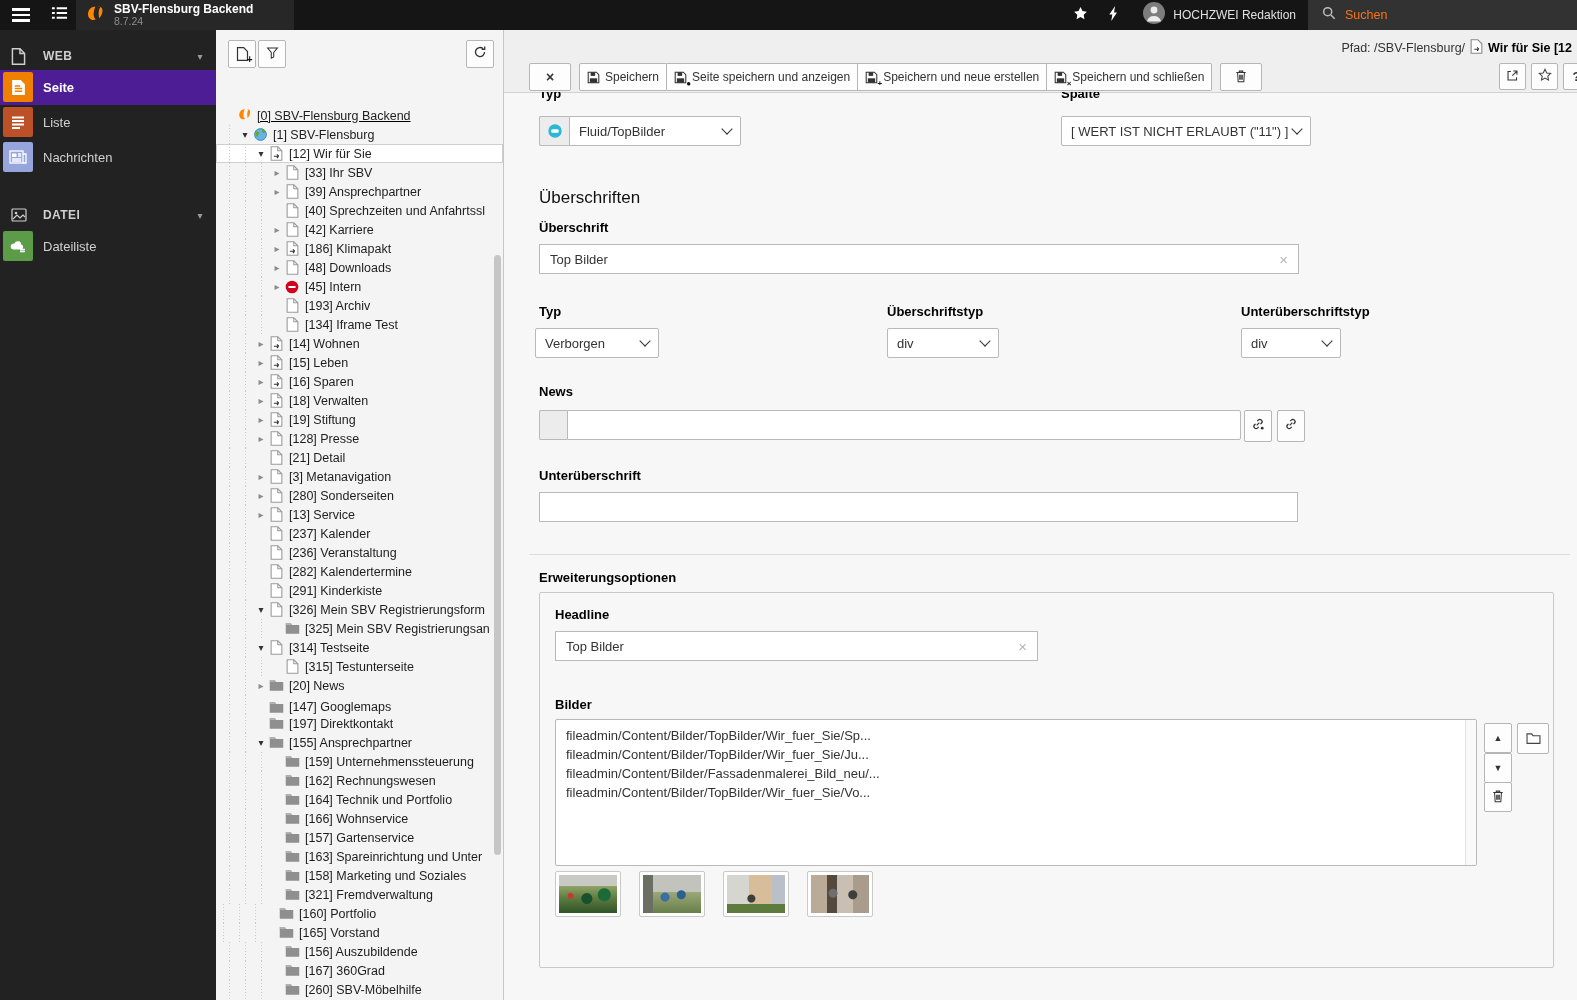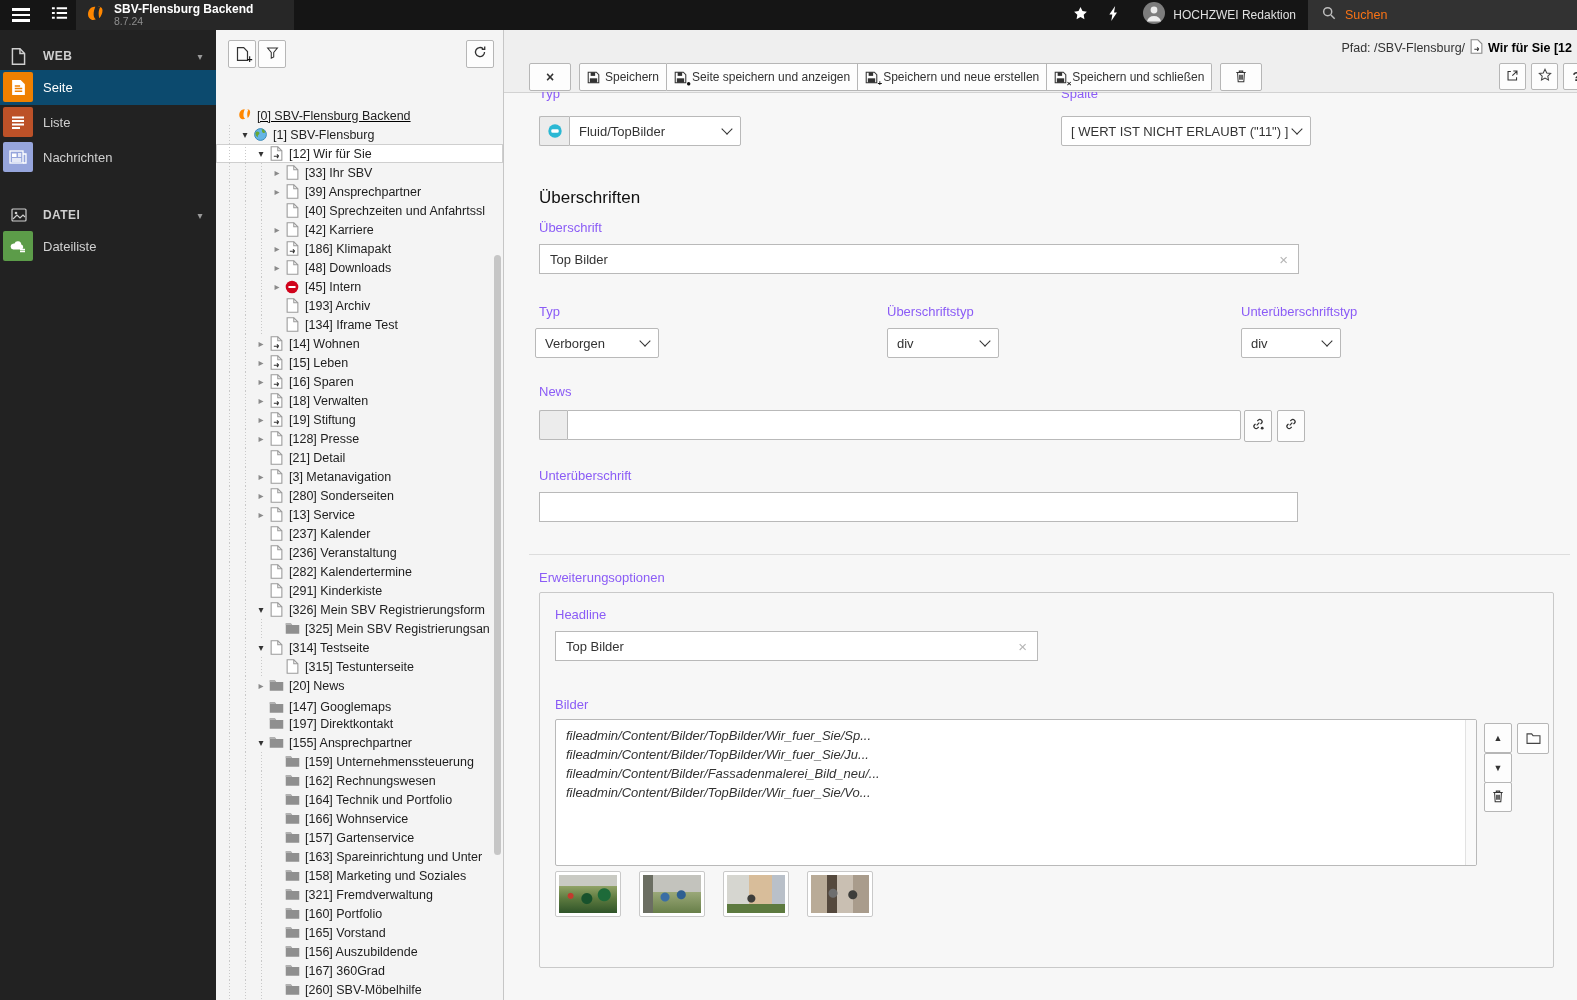--- a/index.html
+++ b/index.html
@@ -23,21 +23,21 @@
   .tb-username{color:#e0e0e0;font-size:12px;}
   .tb-search{display:flex;align-items:center;gap:9px;background:#323232;height:30px;width:255px;padding-left:14px;cursor:text;}
   .tb-search-label{color:#f97316;font-size:12.5px;}
   
   .modulemenu{position:absolute;left:0;top:30px;width:216px;bottom:0;background:#222;z-index:40;}
   .mm-header{position:relative;height:28px;display:flex;align-items:center;color:#cfcfcf;
     font-size:12px;font-weight:bold;letter-spacing:.4px;cursor:pointer;margin-top:12px;}
   .mm-header .mm-hico{width:16px;margin-left:11px;margin-right:16px;display:flex;}
   .mm-chev{position:absolute;right:13px;color:#9a9a9a;font-size:10px;}
   .mm-item{position:relative;height:35px;display:flex;align-items:center;cursor:pointer;color:#d0d0d0;font-size:13px;}
-  .mm-item.active{background:#0c4a6e;color:#fff;font-weight:normal;}
+  .mm-item.active{background:#4c1d95;color:#fff;font-weight:bold;}
   .mm-tile{position:absolute;left:3px;top:2px;width:30px;height:30px;border-radius:2px;display:flex;align-items:center;justify-content:center;}
   .mm-label{margin-left:43px;}
   .mm-gap{height:14px;}
   
   .treepanel{position:absolute;left:216px;top:30px;width:287px;bottom:0;background:#f4f4f4;border-right:1px solid #c6c6c6;overflow:hidden;z-index:30;}
   .btn{display:inline-flex;align-items:center;justify-content:center;background:#fdfdfd;border:1px solid #b6b6b6;border-radius:2px;cursor:pointer;color:#333;}
   .tree-toolbar .btn{width:26px;height:26px;position:absolute;top:10px;}
   .tt-new{left:12px;} .tt-filter{left:42px;} .tt-refresh{left:250px;}
   .tree-list{position:absolute;left:0;top:76px;right:0;bottom:0;overflow:hidden;}
   .tree-row{display:flex;align-items:center;height:19px;white-space:nowrap;cursor:pointer;}
@@ -60,31 +60,31 @@
   .btn-group .dh-btn:first-child{border-left-width:1px;border-radius:2px 0 0 2px;}
   .btn-group .dh-btn:last-child{border-radius:0 2px 2px 0;}
   .dh-trash{margin-left:8px;width:26px;}
   .dh-right{position:absolute;top:33px;left:995px;display:flex;gap:5px;}
   .dh-right .btn{width:25px;height:25px;font-size:13px;font-weight:bold;}
   .fl-icon{position:relative;display:flex;}
   .fl-badge{position:absolute;right:-4px;bottom:-4px;font-size:8px;font-weight:bold;color:#111;background:transparent;}
   
   .formarea{position:absolute;left:0;right:0;top:62px;bottom:0;overflow:hidden;}
   .abs{position:absolute;}
-  .flabel{font-size:13px;font-weight:normal;color:#8b5cf6;}
+  .flabel{font-size:13px;font-weight:bold;color:#000000;}
   .fsection{font-size:17px;color:#111;}
   .tinput{display:flex;align-items:center;background:#fff;border:1px solid #b9b9b9;border-radius:0;height:30px;padding:0 10px;font-size:13px;color:#333;cursor:text;}
   .tinput input{border:none;outline:none;flex:1;font-size:13px;color:#333;font-family:inherit;background:transparent;padding:0;}
   .clear-x{color:#b5b5b5;font-size:15px;margin-left:8px;cursor:pointer;}
   .sel{display:flex;align-items:center;background:#fff;border:1px solid #b9b9b9;border-radius:2px;height:30px;padding:0 9px;font-size:13px;color:#333;cursor:pointer;}
   .chev{width:7px;height:7px;border-right:1.6px solid #333;border-bottom:1.6px solid #333;transform:rotate(45deg);margin-left:auto;margin-top:-4px;flex:0 0 7px;}
   .addon{display:flex;align-items:center;justify-content:center;background:#ececec;border:1px solid #b9b9b9;border-right:none;border-radius:2px 0 0 2px;height:30px;box-sizing:border-box;}
   .panel{border:1px solid #c9c9c9;border-radius:2px;}
   .listbox{background:#fff;border:1px solid #b9b9b9;border-radius:2px;padding:6px 0;box-sizing:border-box;position:relative;overflow:hidden;}
-  .listbox .lb-row{font-size:13px;color:#333;line-height:19px;padding:0 10px;white-space:nowrap;cursor:pointer;font-style:italic;}
+  .listbox .lb-row{font-size:13px;color:#333;line-height:19px;padding:0 10px;white-space:nowrap;cursor:pointer;}
   .lb-track{position:absolute;right:0;top:0;bottom:0;width:10px;border-left:1px solid #e2e2e2;background:#fafafa;}
   .sq-btn{width:26px;height:28px;font-size:9px;}
   .thumb{background:#fff;border:1px solid #c9c9c9;border-radius:2px;padding:3px;box-sizing:border-box;width:66px;height:46px;}
   .thumb .ph{width:100%;height:100%;}
   .ph1{background-image:
       radial-gradient(circle at 20% 55%, #c23b2e 0 2.5px, transparent 3.5px),
       radial-gradient(circle at 48% 62%, #18522c 0 5px, transparent 6px),
       radial-gradient(circle at 78% 52%, #1d6a39 0 6px, transparent 7px),
       linear-gradient(to bottom, #c9cac3 0 28%, #93a468 28%, #5d7a3f 62%, #2f5429 100%);}
   .ph2{background-image:
@@ -774,34 +774,34 @@
           <span class="guide"></span>
           <span class="tree-arrow"></span>
           <span class="tree-ico">
             <svg width="15" height="13" viewBox="0 0 16 13">
               <path fill="#8f8f8f" d="M.8 1h5.4l1.5 1.8h7.5V12H.8z"></path>
               <path fill="#b3b3b3" d="M.8 1h5.4l1.5 1.8H.8z"></path>
             </svg>
           </span>
           <span class="tree-label">[321] Fremdverwaltung</span>
         </div>
-        <div class="tree-row" style="padding-left: 6px;">
+        <div class="tree-row" style="">
           <span class="guide"></span>
           <span class="guide"></span>
           <span class="guide"></span>
           <span class="tree-arrow"></span>
           <span class="tree-ico">
             <svg width="15" height="13" viewBox="0 0 16 13">
               <path fill="#8f8f8f" d="M.8 1h5.4l1.5 1.8h7.5V12H.8z"></path>
               <path fill="#b3b3b3" d="M.8 1h5.4l1.5 1.8H.8z"></path>
             </svg>
           </span>
           <span class="tree-label">[160] Portfolio</span>
         </div>
-        <div class="tree-row" style="padding-left: 6px;">
+        <div class="tree-row" style="">
           <span class="guide"></span>
           <span class="guide"></span>
           <span class="guide"></span>
           <span class="tree-arrow"></span>
           <span class="tree-ico">
             <svg width="15" height="13" viewBox="0 0 16 13">
               <path fill="#8f8f8f" d="M.8 1h5.4l1.5 1.8h7.5V12H.8z"></path>
               <path fill="#b3b3b3" d="M.8 1h5.4l1.5 1.8H.8z"></path>
             </svg>
           </span>

